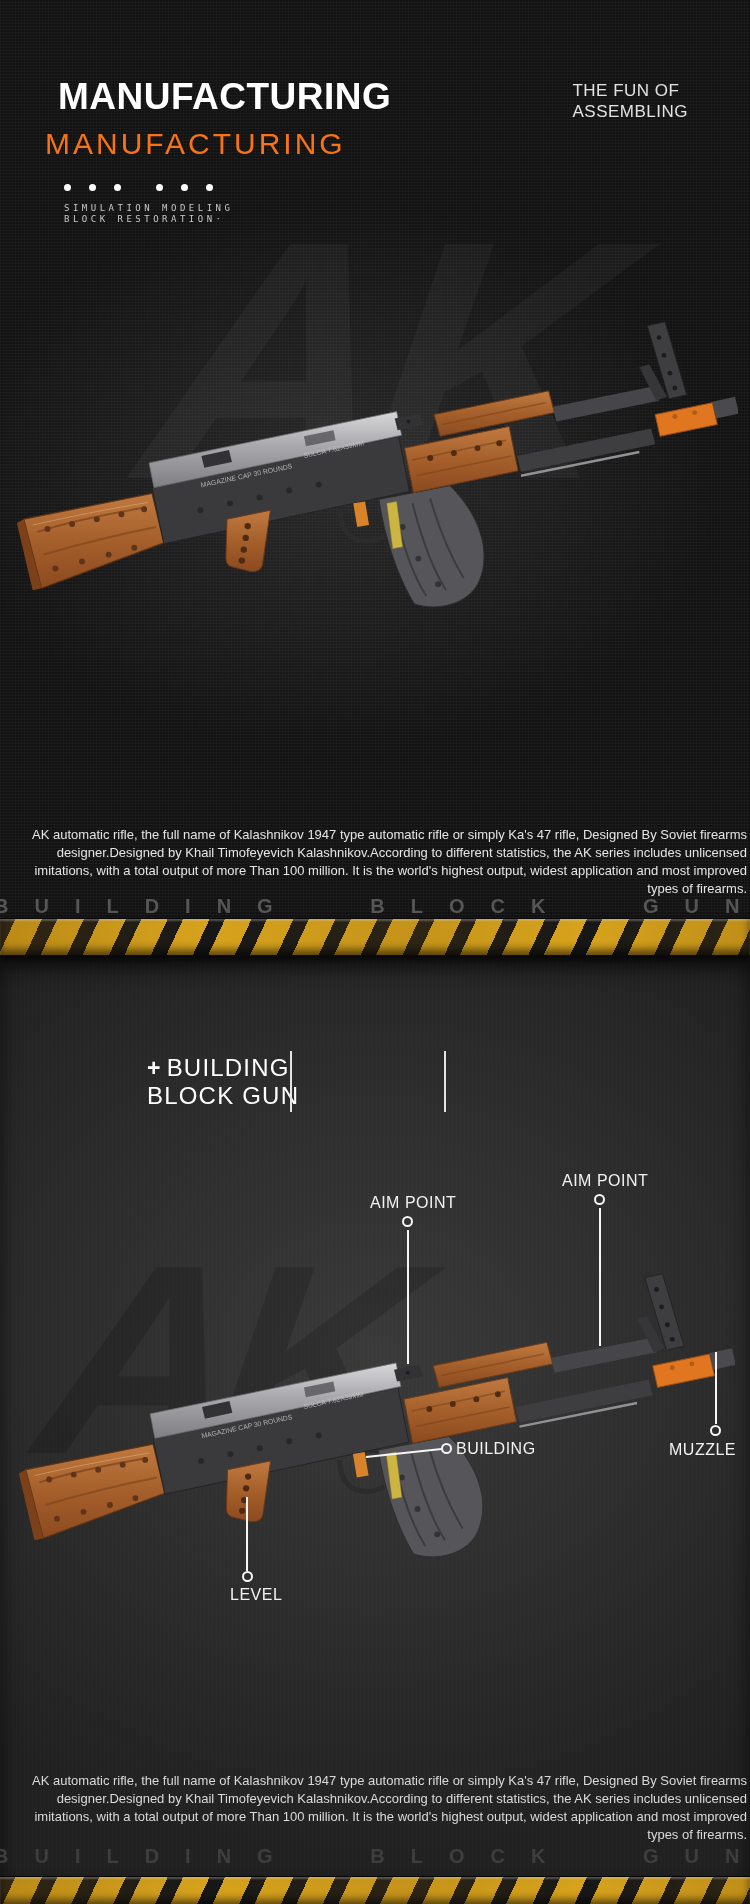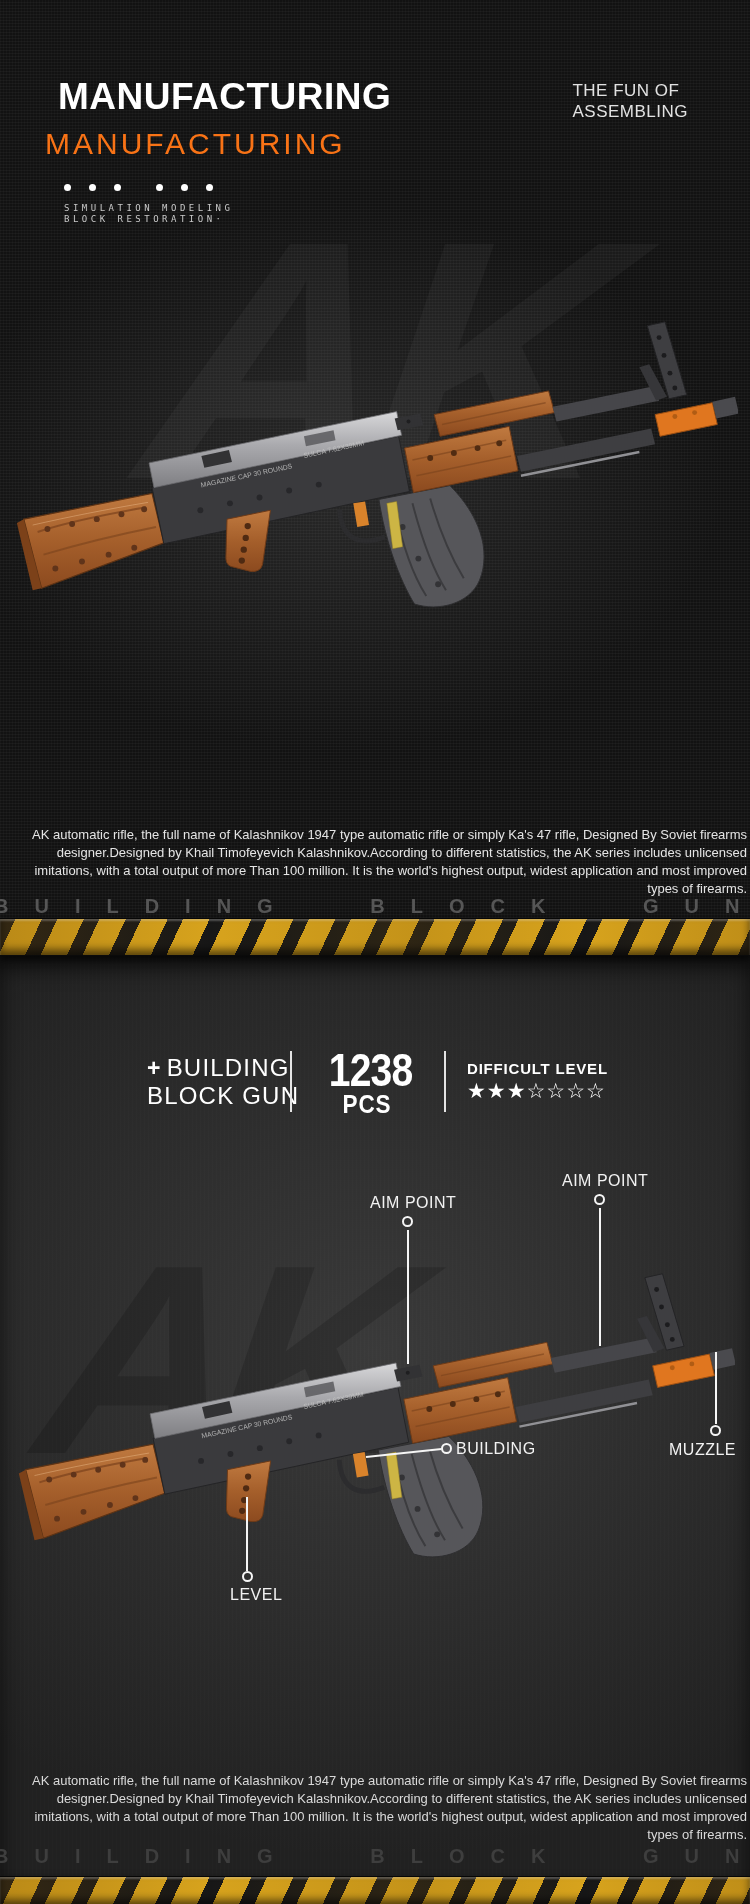--- a/index.html
+++ b/index.html
@@ -241,29 +241,21 @@
 
   <div class="desc desc-1">AK automatic rifle, the full name of Kalashnikov 1947 type automatic rifle or simply Ka's 47 rifle, Designed By Soviet firearms designer.Designed by Khail Timofeyevich Kalashnikov.According to different statistics, the AK series includes unlicensed imitations, with a total output of more Than 100 million. It is the world's highest output, widest application and most improved types of firearms.</div>
   <div class="brand-strip brand-strip-1">BUILDING BLOCK GUN</div>
   <div class="hazard hazard-1"></div>
 
   <div class="spec-left">
     <span class="spec-plus">+</span><span>BUILDING</span><br>
     <span>BLOCK GUN</span>
   </div>
   <div class="spec-divider spec-div-1"></div>
-  <div class="pieces">
-    <div class="pieces-num">1238</div>
-    <div class="pieces-unit">PCS</div>
-  </div>
   <div class="spec-divider spec-div-2"></div>
-  <div class="difficulty">
-    <div class="diff-label">DIFFICULT LEVEL</div>
-    <div class="stars"><span>★★★</span><span>☆☆☆☆</span></div>
-  </div>
 
   <svg class="gun gun-2" viewBox="0 0 740 320">
     <use href="#akgun"></use>
   </svg>
 
   <div class="co-label" style="left:370px;top:1194px">AIM POINT</div>
   <div class="co-ring" style="left:402px;top:1216px"></div>
   <div class="co-line" style="left:407px;top:1230px;width:2px;height:134px"></div>
 
   <div class="co-label" style="left:562px;top:1172px">AIM POINT</div>

